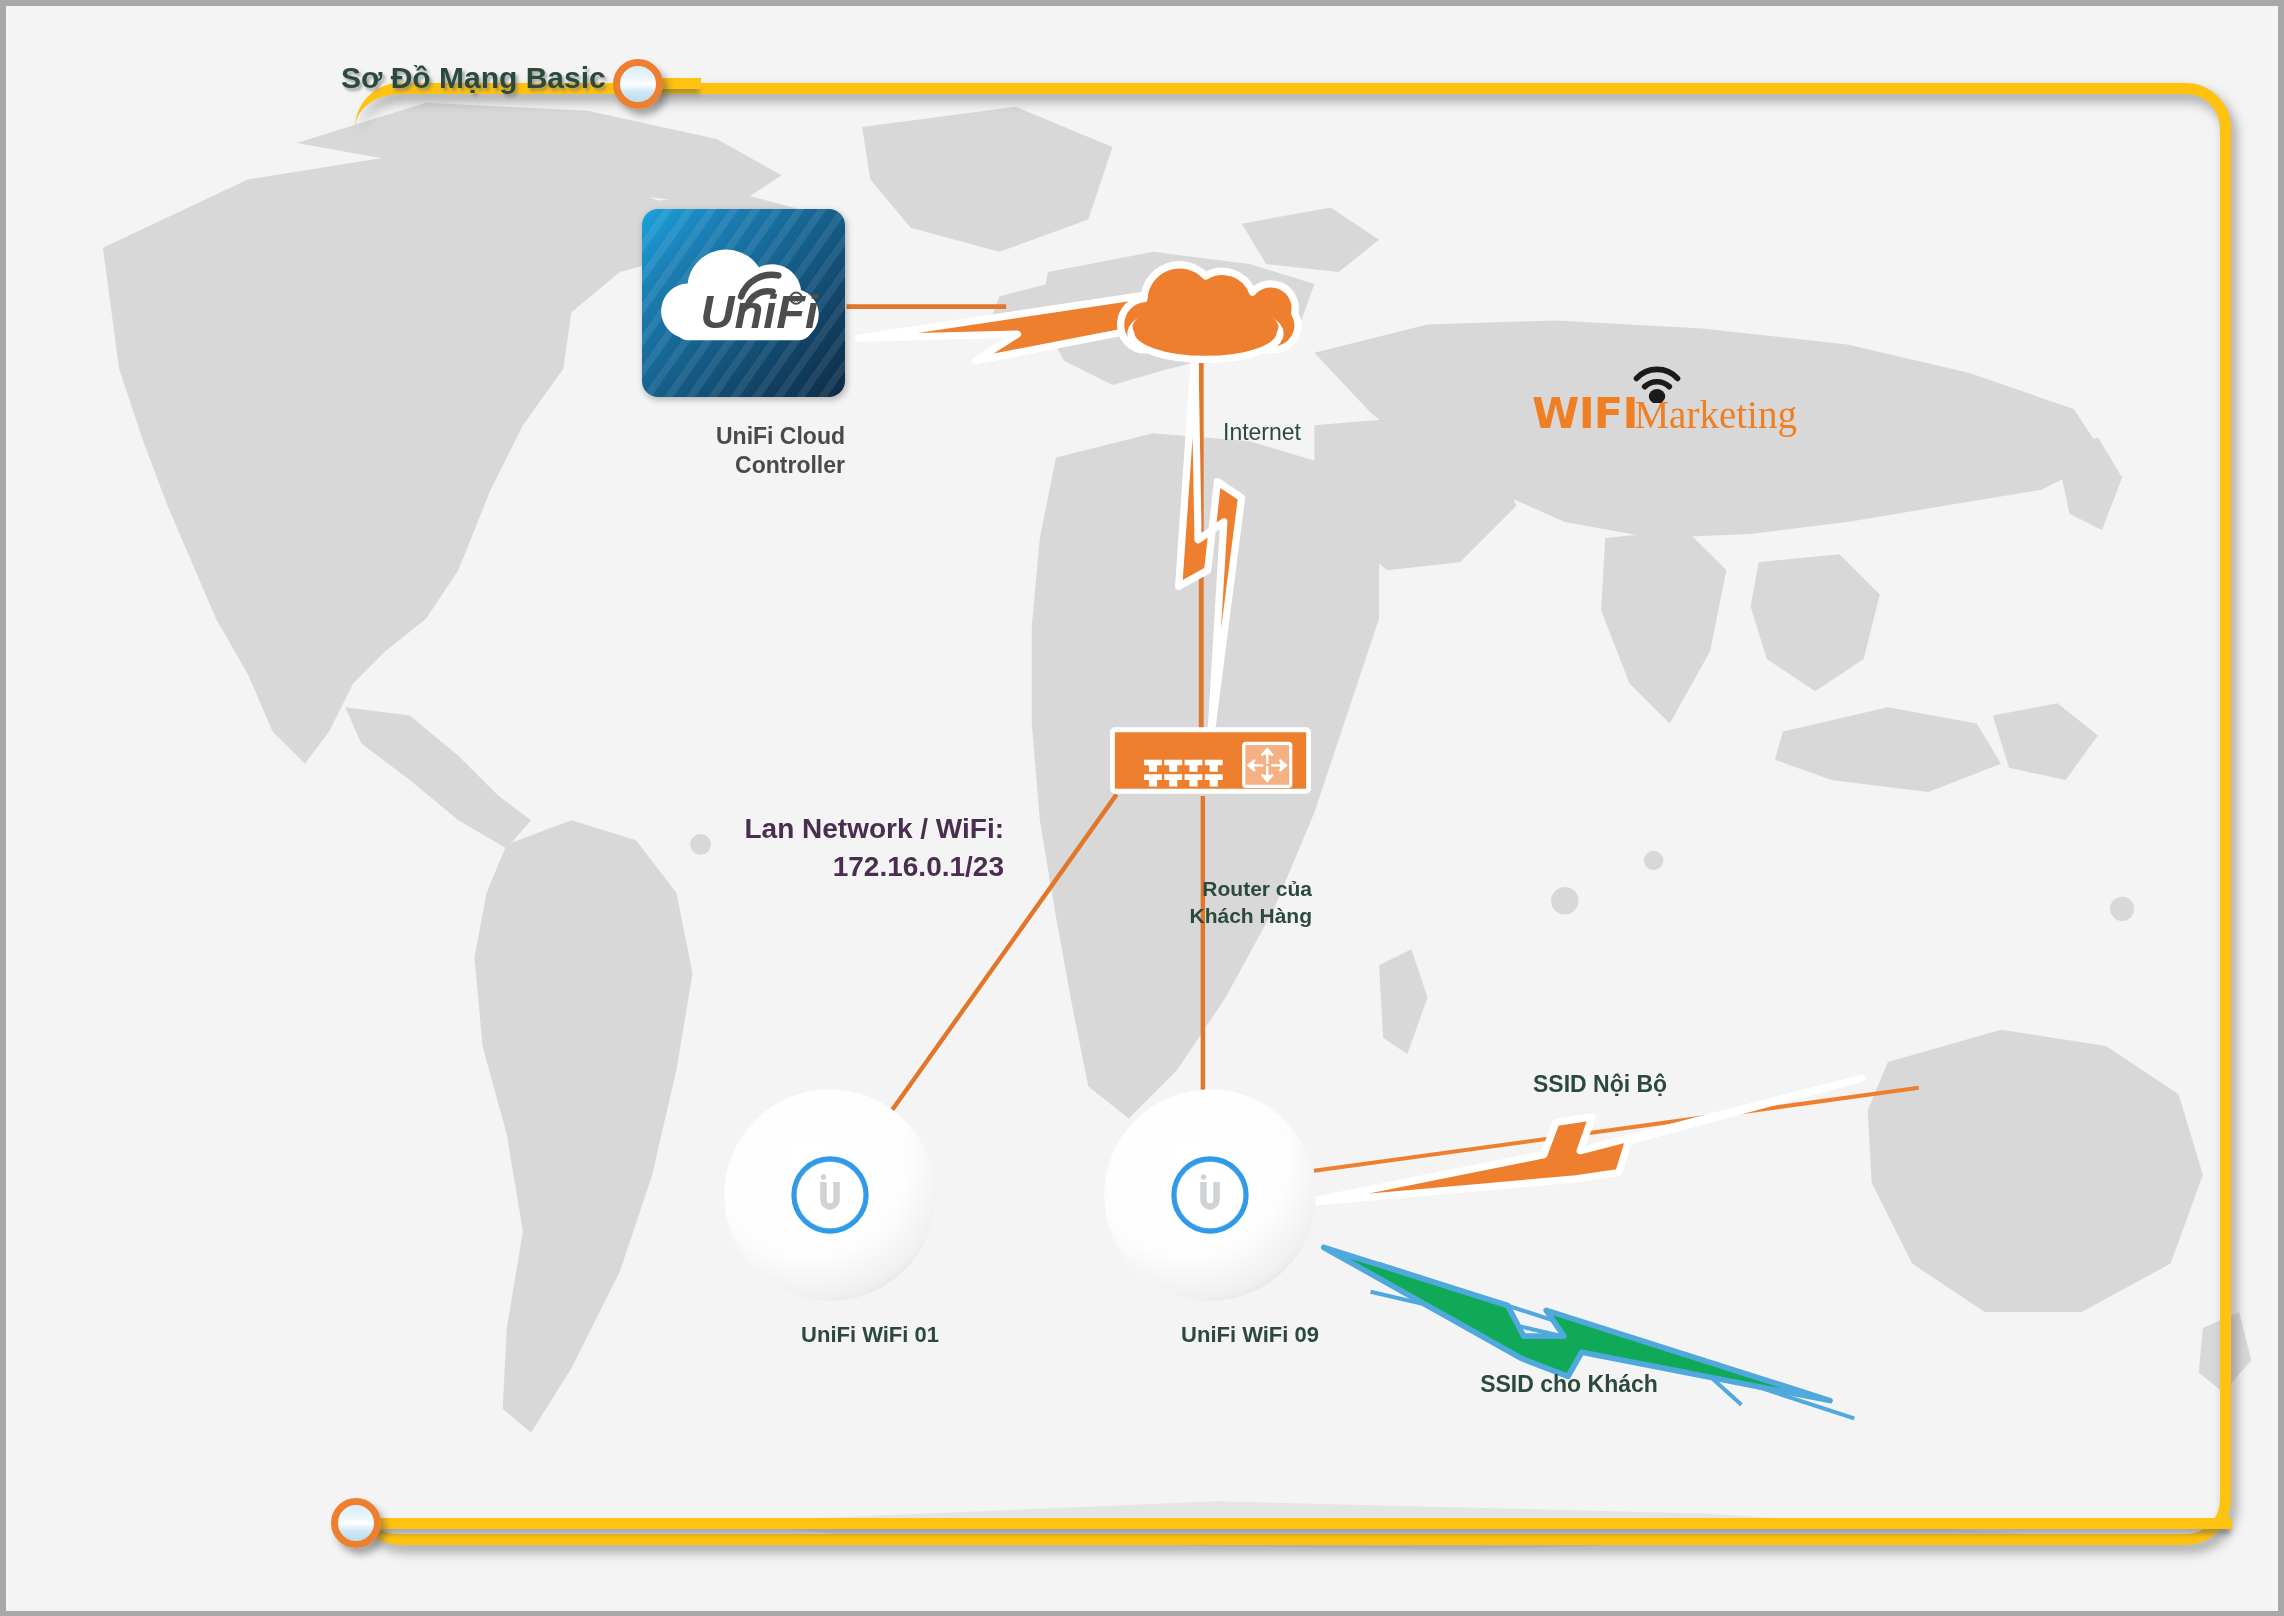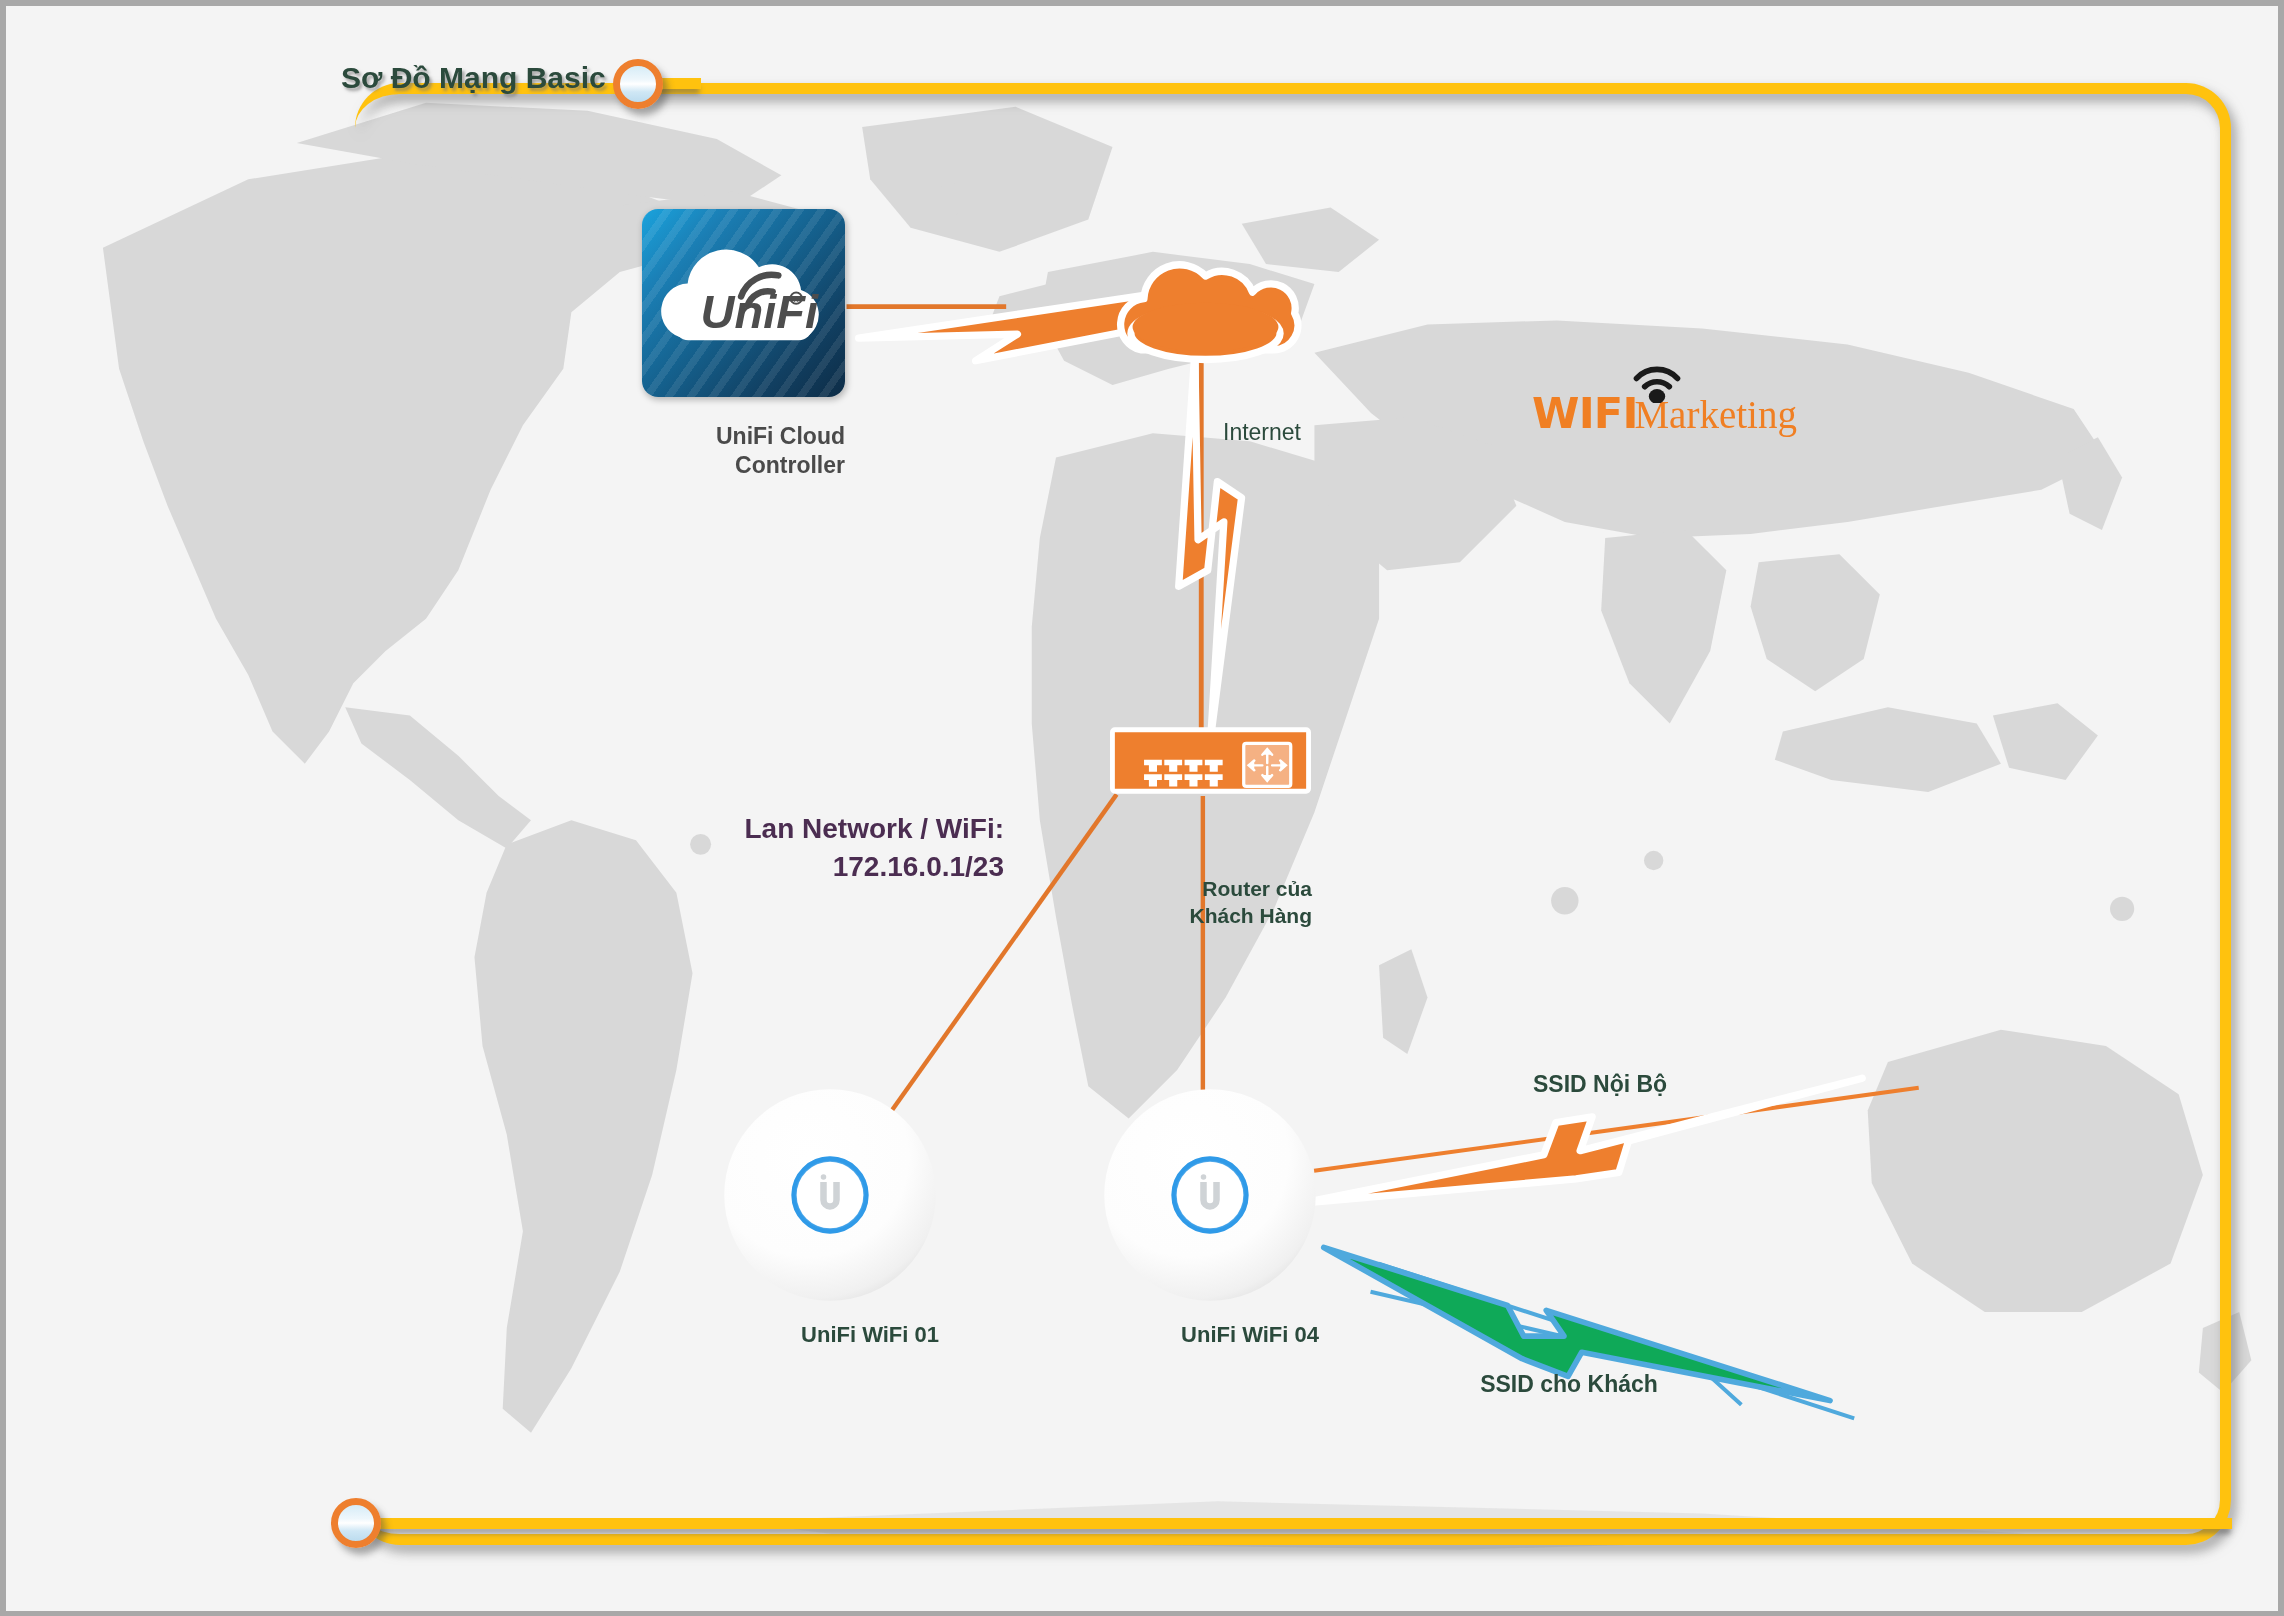--- a/index.html
+++ b/index.html
@@ -369,21 +369,21 @@
         </radialGradient>
       </defs>
       <circle cx="134" cy="134" r="130" fill="url(#apg2)"></circle>
       <circle cx="134" cy="134" r="48" fill="none" stroke="url(#ring2)" stroke-width="16"></circle>
       <circle cx="134" cy="134" r="45" fill="none" stroke="#2f9ae8" stroke-width="5"></circle>
       <circle cx="134" cy="134" r="41" fill="#ffffff"></circle>
       <path d="M122 118 v22 a12 12 0 0 0 24 0 v-22 h-8 v22 a4 4 0 0 1 -8 0 v-22 Z" fill="#cfd3d6"></path>
       <circle cx="126" cy="112" r="3.4" fill="#cfd3d6"></circle>
     </svg>
   </div>
-  <div class="lbl" style="left:1095px; top:1315px; width:218px; font-size:22px;">UniFi WiFi 04</div>
+  <div class="lbl" style="left:1095px; top:1315px; width:218px; font-size:22px;">UniFi WiFi 09</div>
 
   <div class="lbl" style="left:1527px; top:1064px; width:244px; font-size:23px; text-align:left;">SSID Nội Bộ</div>
 
   <div class="lbl" style="left:1429px; top:1364px; width:268px; font-size:23px; text-align:center;">SSID cho Khách</div>
 
   <div id="frame"></div>
   <div class="knob-stem" id="stem-top"></div>
   <div class="knob-stem" id="stem-bot"></div>
   <div class="knob" id="knob-top"></div>
   <div class="knob" id="knob-bot"></div>

